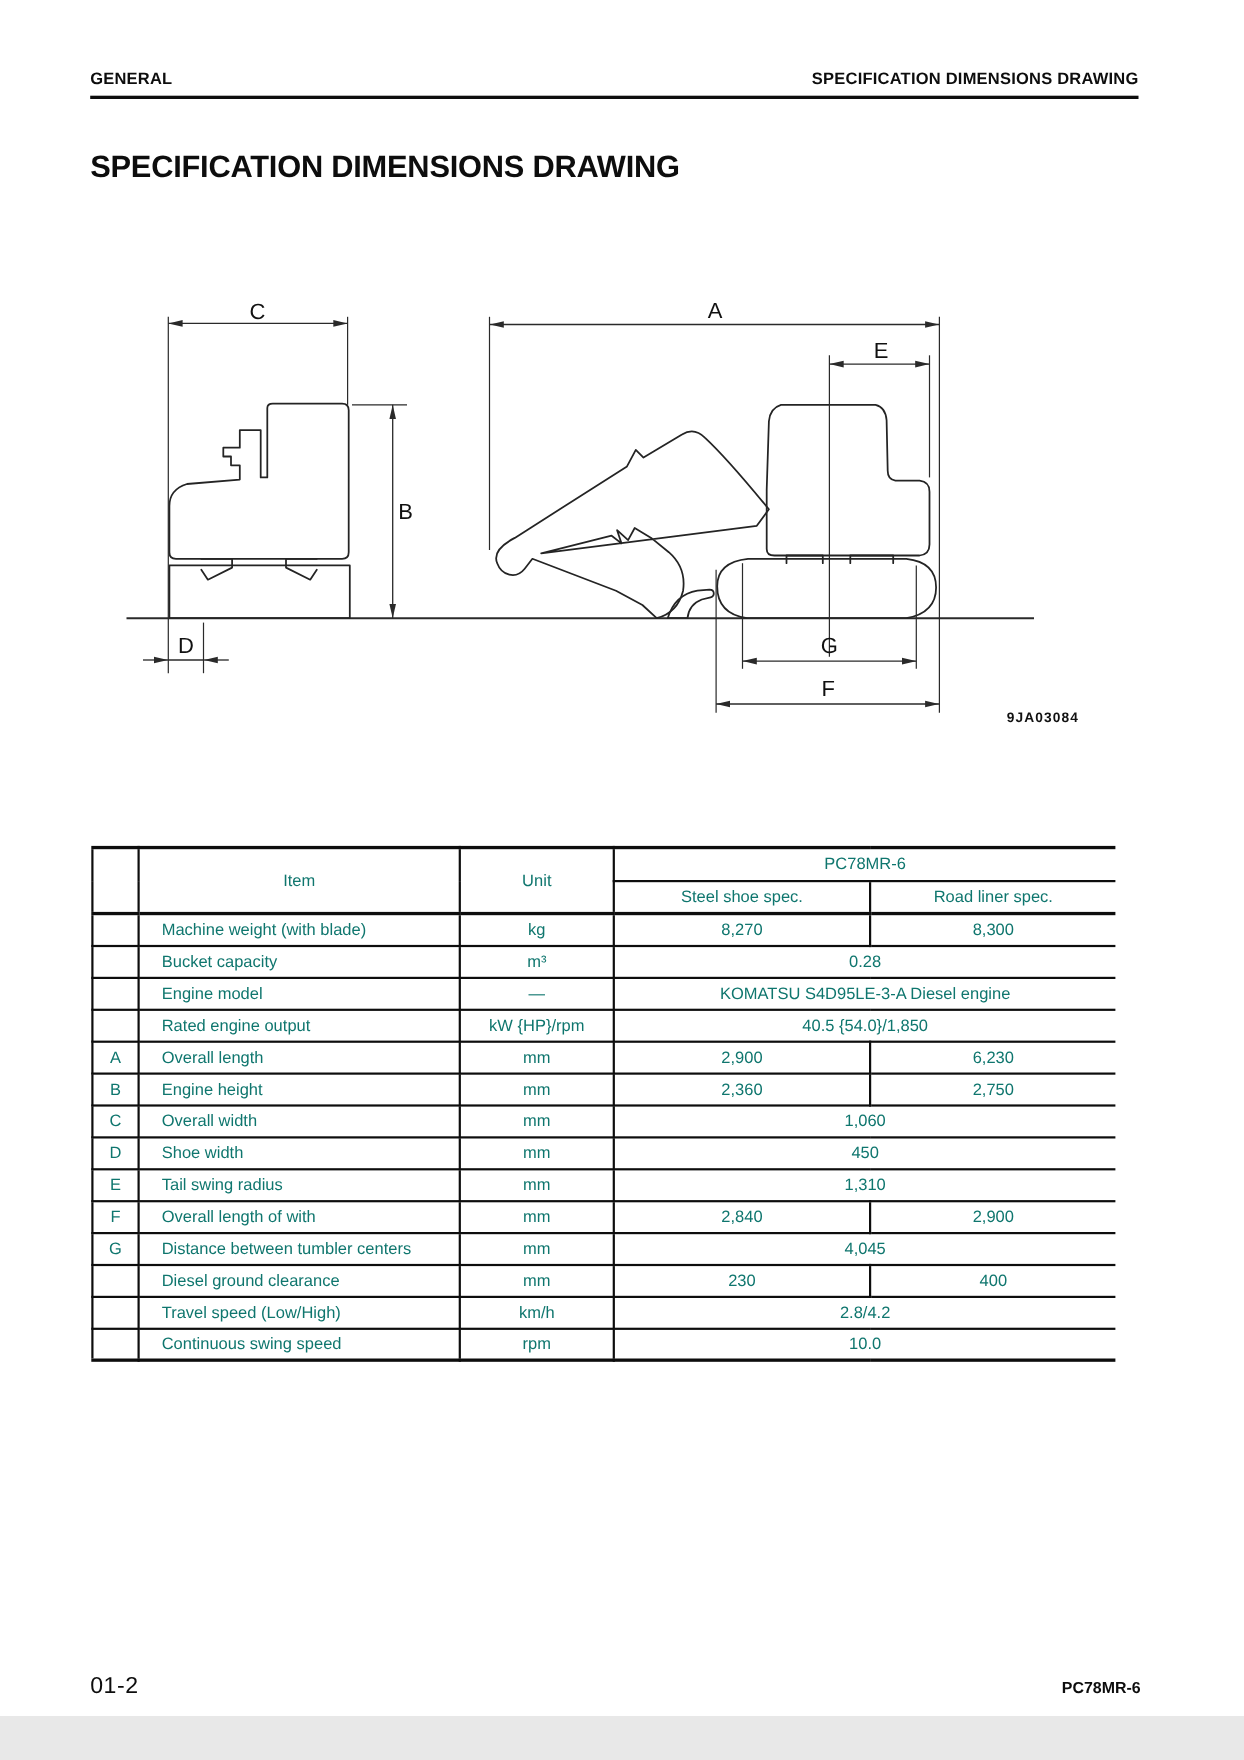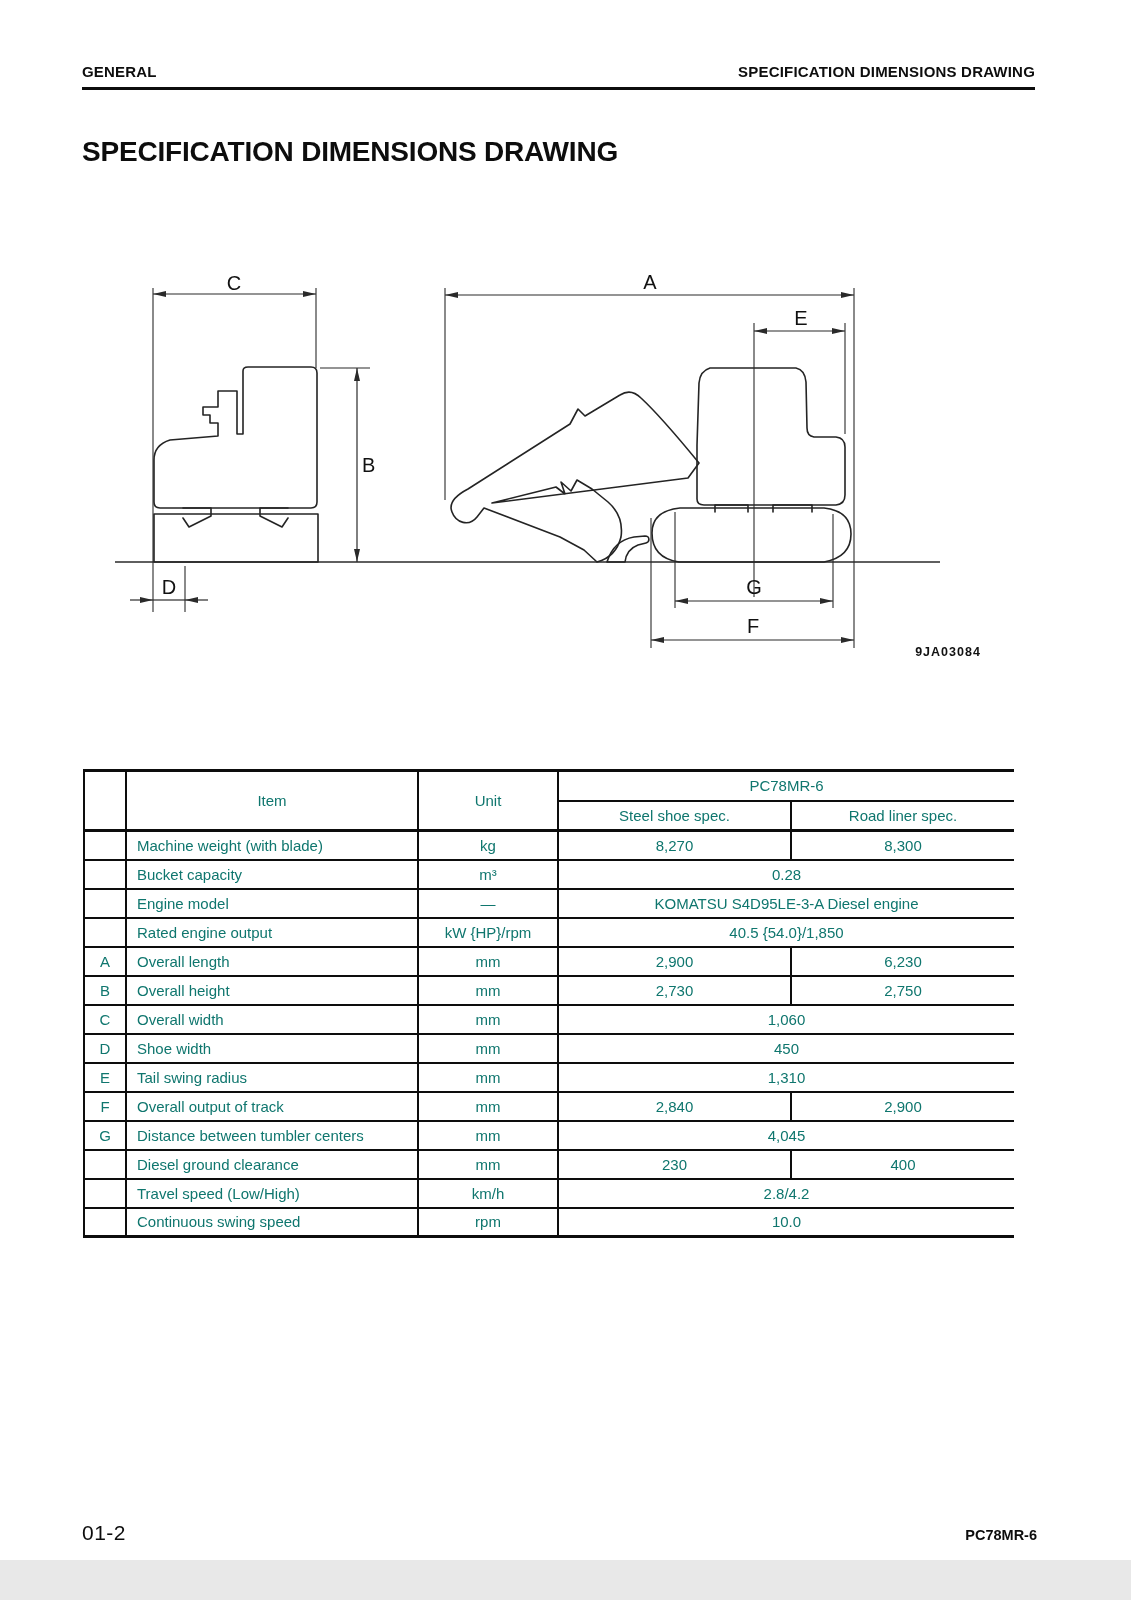--- a/index.html
+++ b/index.html
@@ -24,21 +24,21 @@
 
   table.spec { position:absolute; left:83px; top:769px; width:930px;
     border-collapse:collapse; table-layout:fixed;
     font-size:15px; color:#0f766e;
     border-top:3px solid #0d0d0d; border-bottom:3px solid #0d0d0d; }
   table.spec td { border:2px solid #0d0d0d; height:29px; padding:0 2px;
     text-align:center; vertical-align:middle; white-space:nowrap; overflow:hidden; }
   table.spec td:last-child { border-right:none; }
   table.spec thead td { height:30px; }
   table.spec thead td.hdr-deep { border-bottom:3px solid #0d0d0d; }
-  table.spec td.c-item { text-align:left; padding-left:10px; }
+  table.spec td.c-item { text-align:left; padding-left:20px; }
 
   .footer-left  { position:absolute; left:82px;  top:1521px; font-size:21px; letter-spacing:0.5px;text-align:center; }
   .footer-right { position:absolute; right:94px; top:1527px; font-size:14.5px; font-weight:bold; }
 </style>
 </head>
 <body>
 
 <div class="sheet">
 
   <div class="page-header">
@@ -164,23 +164,23 @@
         </tr>
         <tr>
           <td class="c-letter">A</td>
           <td class="c-item">Overall length</td>
           <td class="c-unit">mm</td>
           <td class="c-val">2,900</td>
           <td class="c-val">6,230</td>
         </tr>
         <tr>
           <td class="c-letter">B</td>
-          <td class="c-item">Overall height</td>
-          <td class="c-unit">mm</td>
-          <td class="c-val">2,730</td>
+          <td class="c-item">Engine height</td>
+          <td class="c-unit">mm</td>
+          <td class="c-val">2,360</td>
           <td class="c-val">2,750</td>
         </tr>
         <tr>
           <td class="c-letter">C</td>
           <td class="c-item">Overall width</td>
           <td class="c-unit">mm</td>
           <td class="c-val" colspan="2">1,060</td>
         </tr>
         <tr>
           <td class="c-letter">D</td>
@@ -189,21 +189,21 @@
           <td class="c-val" colspan="2">450</td>
         </tr>
         <tr>
           <td class="c-letter">E</td>
           <td class="c-item">Tail swing radius</td>
           <td class="c-unit">mm</td>
           <td class="c-val" colspan="2">1,310</td>
         </tr>
         <tr>
           <td class="c-letter">F</td>
-          <td class="c-item">Overall output of track</td>
+          <td class="c-item">Overall length of with</td>
           <td class="c-unit">mm</td>
           <td class="c-val">2,840</td>
           <td class="c-val">2,900</td>
         </tr>
         <tr>
           <td class="c-letter">G</td>
           <td class="c-item">Distance between tumbler centers</td>
           <td class="c-unit">mm</td>
           <td class="c-val" colspan="2">4,045</td>
         </tr>

